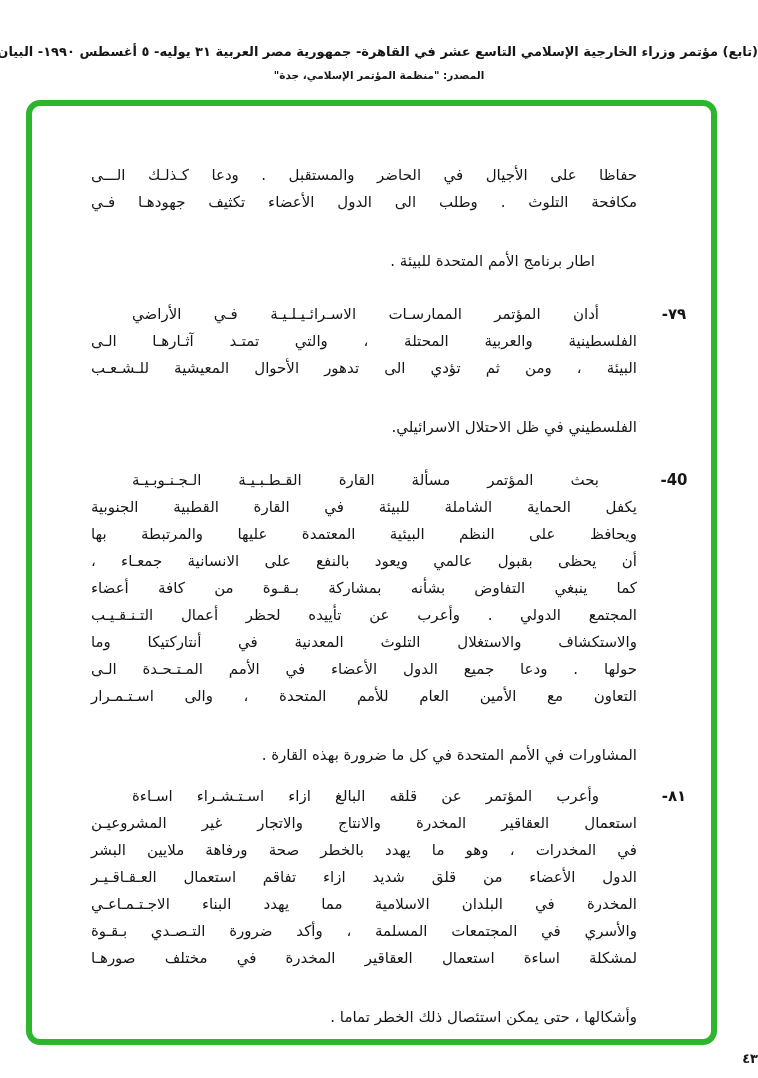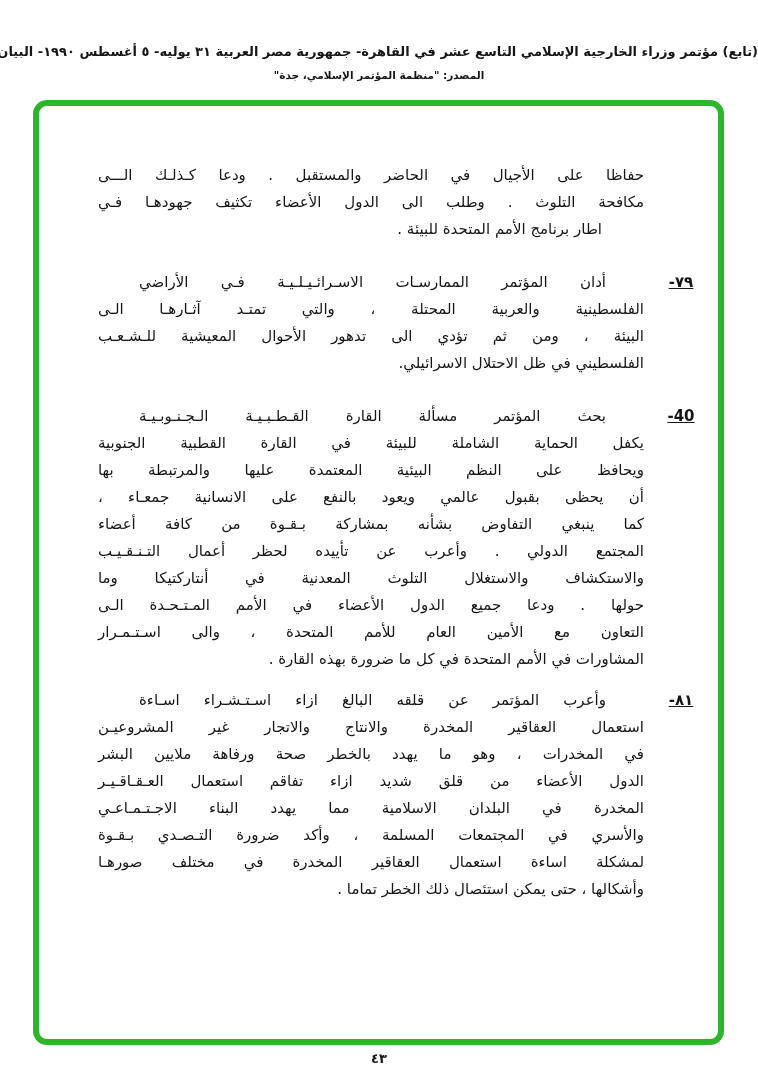--- a/index.html
+++ b/index.html
@@ -25,21 +25,21 @@
     line-height: 20px;
   }
   .header-source {
     font-size: 10.5px;
     font-weight: bold;
     margin-top: 6px;
     line-height: 14px;
   }
   .frame {
     position: absolute;
-    left: 33px; top: 100px;
+    left: 26px; top: 100px;
     width: 691px; height: 945px;
     border: 6px solid var(--frame-color, #2db52d);
     border-radius: 14px;
     padding-top: 56px;
     background: transparent;
   }
   .paragraph {
     display: flex;
     flex-direction: row;
     direction: rtl;
@@ -49,43 +49,41 @@
   .paragraph.tight { margin-top: 14px; }
   .num {
     width: 74px;
     flex: 0 0 74px;
     direction: ltr;
     unicode-bidi: isolate;
     text-align: center;
     font-size: 15px;
     line-height: 27px;
     font-weight: bold;
-    text-decoration: underline;
   }
   .lines {
     width: 546px;
     flex: 0 0 546px;
   }
   .line {
     direction: rtl;
     font-size: 15px;
     line-height: 27px;
     height: 27px;
     white-space: nowrap;
     text-align: justify;
     text-align-last: justify;
     overflow: visible;
   }
   .line.first { padding-right: 38px; margin-left: 41px; }
-  .line.last { text-align-last: right; }
+  .line.last { text-align-last: right; margin-top: 32px; }
   .line.indent-right { padding-right: 42px; }
   .page-number {
     position: absolute;
     top: 1051px; left: 0; right: 0;
-    text-align: center;
     font-size: 13px;
     font-weight: bold;
     letter-spacing: 3px;
     direction: rtl;
   }
 </style>
 </head>
 <body style="color: rgb(22, 22, 22); background: rgb(255, 255, 255);">
 
 <div class="header">

